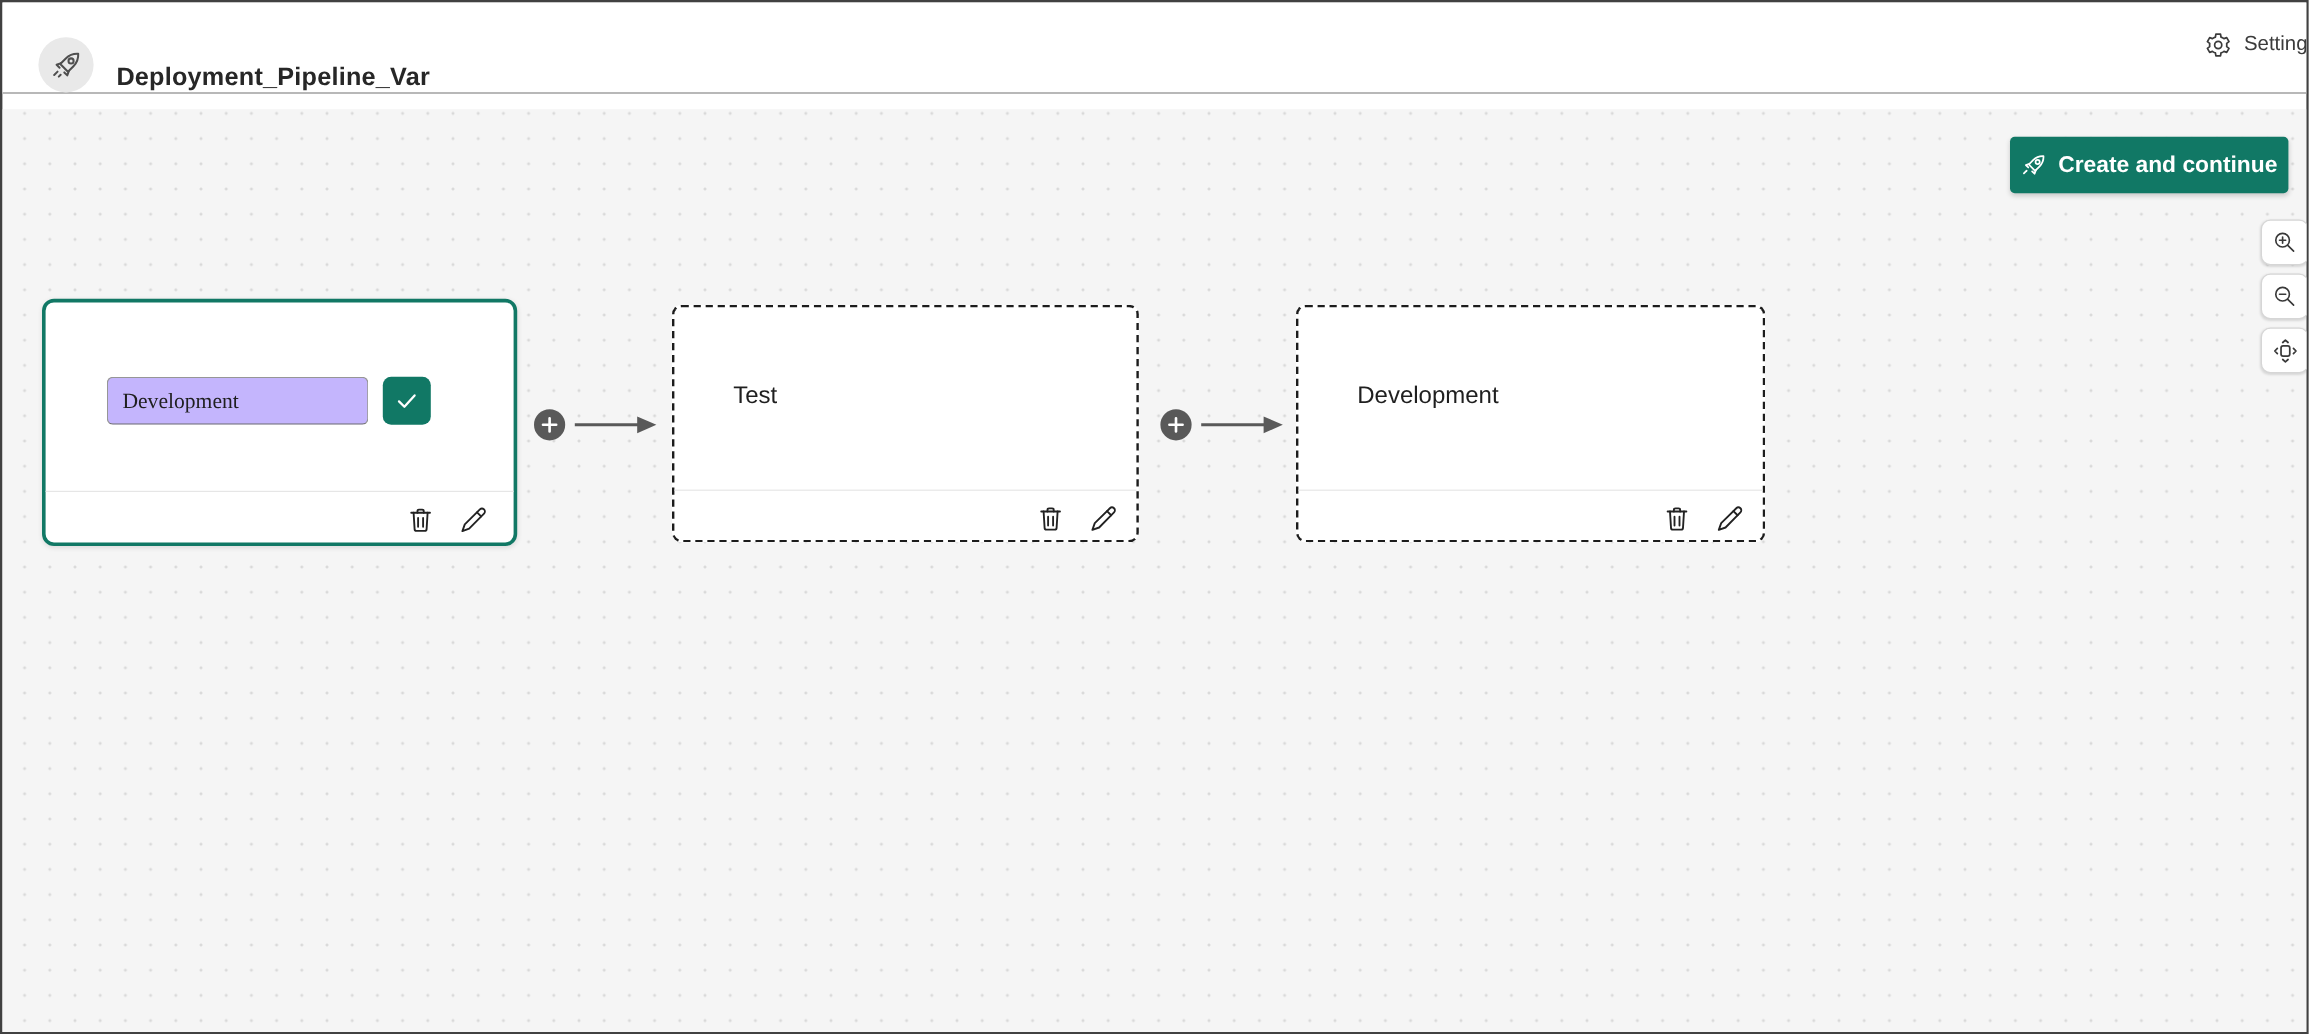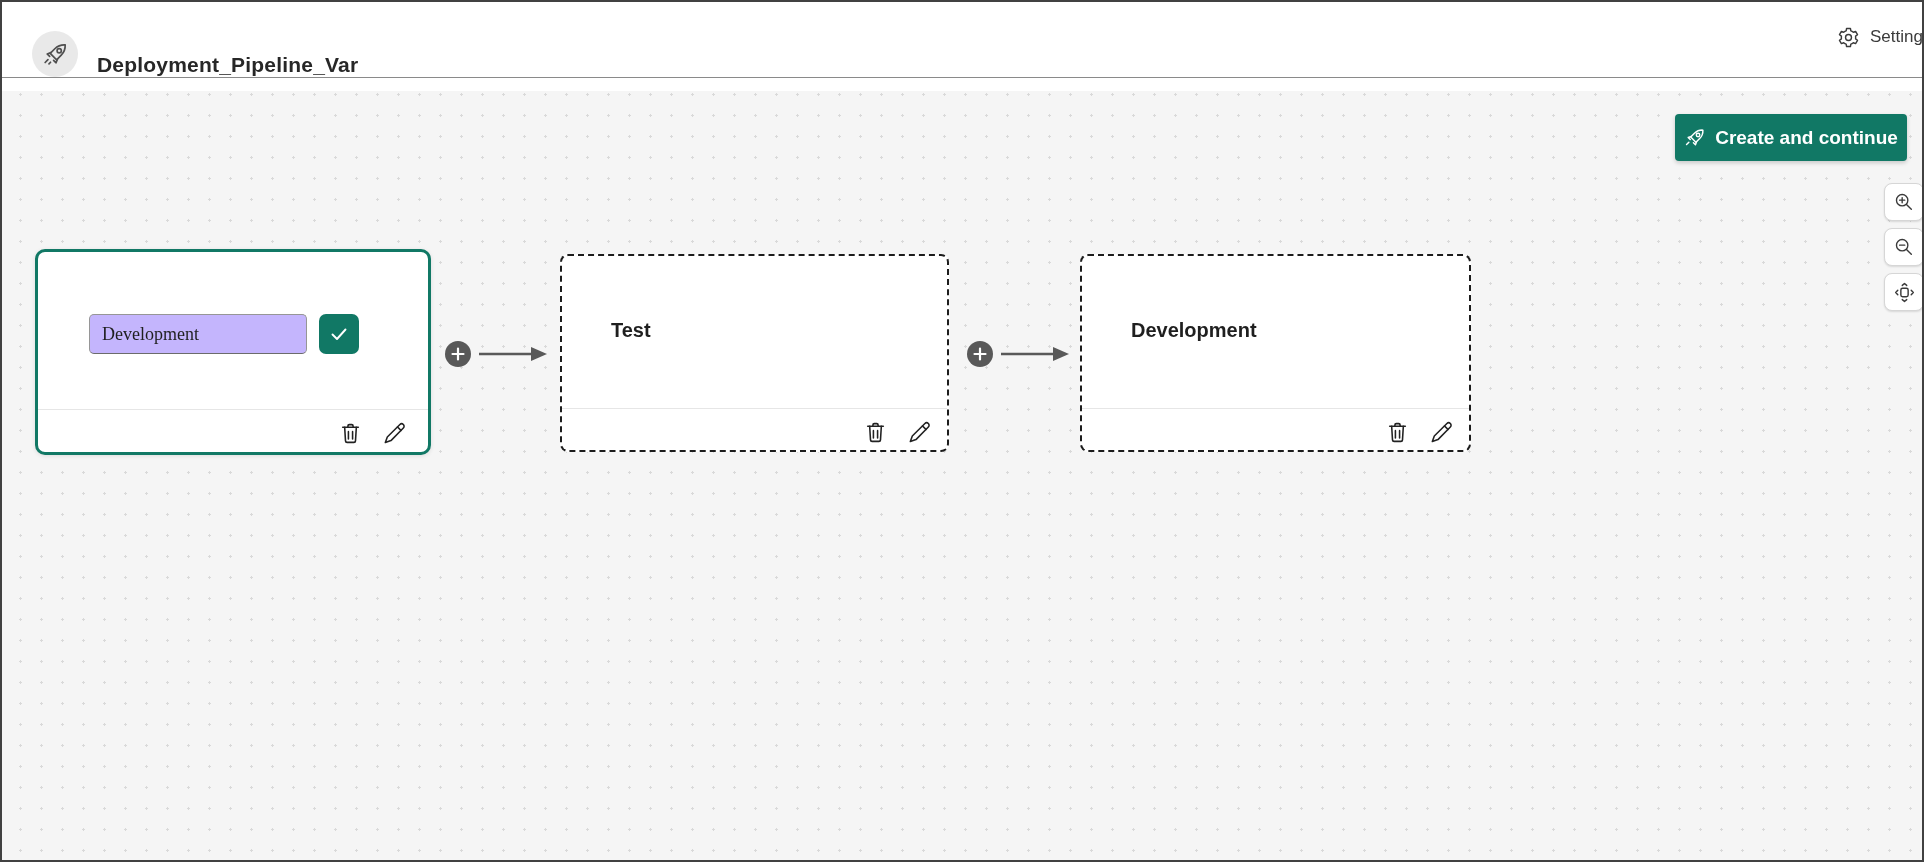--- a/index.html
+++ b/index.html
@@ -33,21 +33,21 @@
   .card-dev{ left:33px; top:158px; width:396px; height:206px; border:3px solid #117865; border-radius:10px; box-shadow:0 1px 4px rgba(0,0,0,.10); }
   .card-dashed{ border:2.5px dashed #1c1c1c; border-radius:8px; top:163px; height:198px; }
   .card-test{ left:558px; width:389px; }
   .card-prod{ left:1078px; width:391px; }
 
   .stage-input{ position:absolute; left:51px; top:62px; width:218px; height:40px; border:1px solid #969696; border-bottom-color:#6b6b6b;
     border-radius:5px; font-family:Liberation Serif, serif; font-size:18px; color:#1f1f1f; padding:0 12px; background:#c4b5fd; }
   .confirm-btn{ position:absolute; left:281px; top:62px; width:40px; height:40px; background:#117865; border:none; border-radius:7px;
     display:flex; align-items:center; justify-content:center; color:#fff; cursor:pointer; }
 
-  .stage-label{ position:absolute; left:49px; top:63px; font-size:20px; color:#1f1f1f;font-weight:bold; }
+  .stage-label{ position:absolute; left:49px; top:63px; font-size:20px; color:#1f1f1f; }
 
   .card-divider{ position:absolute; left:0; right:0; border-top:1px solid #e6e6e6; }
   .card-dev .card-divider{ top:157px; }
   .card-dashed .card-divider{ top:152px; }
 
   .card-footer{ position:absolute; display:flex; align-items:center; gap:16px; }
   .card-dev .card-footer{ top:167px; right:20px; }
   .card-dashed .card-footer{ top:162px; right:14px; }
   .icon-btn{ width:28px; height:28px; background:none; border:none; display:flex; align-items:center; justify-content:center; color:#222; cursor:pointer; }
 

